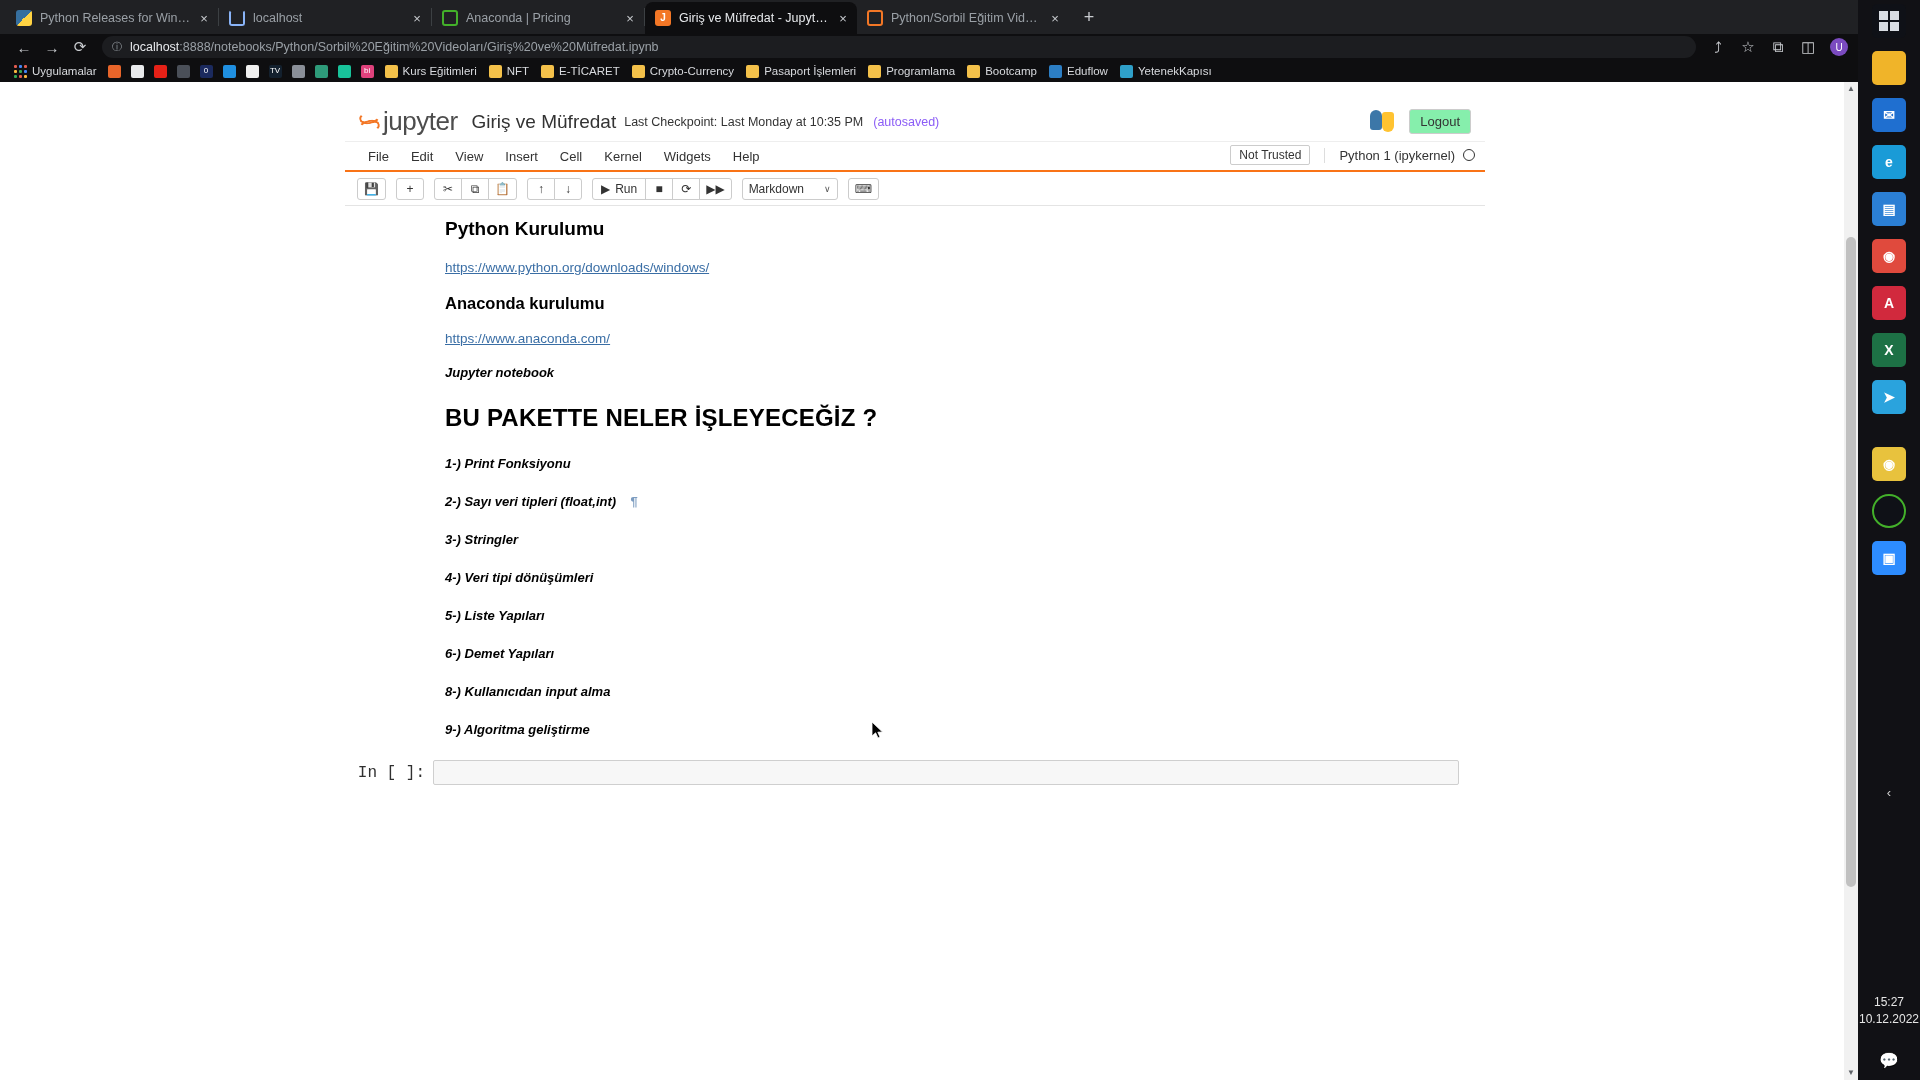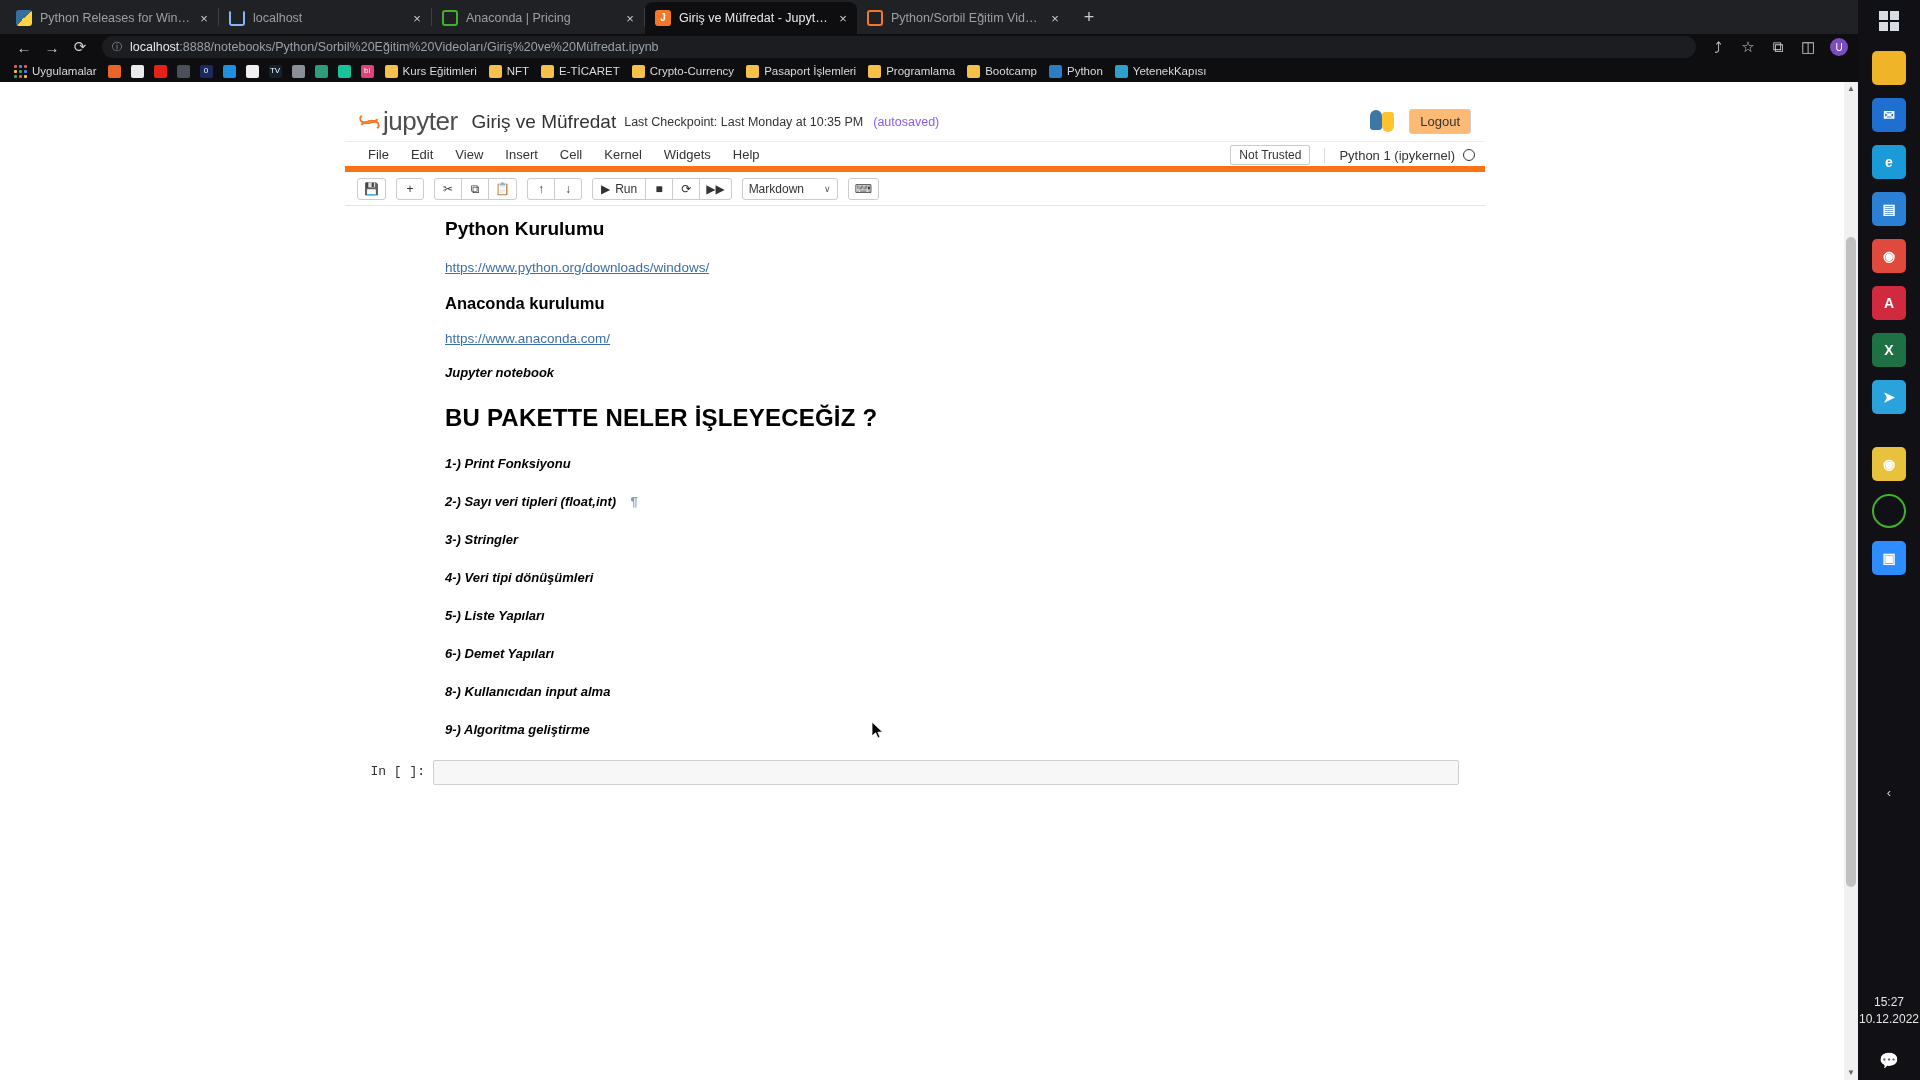--- a/index.html
+++ b/index.html
@@ -196,29 +196,29 @@
   #jautosaved { font-size: 12.5px; color: #8b5cf6; margin-left: 10px; }
   #jheader-right { position: absolute; right: 14px; top: 6px; display: flex; align-items: center; gap: 14px; }
   #kernel-logo { width: 26px; height: 26px; position: relative; }
   #kernel-logo .pytop, #kernel-logo .pybot {
     position: absolute; width: 12px; height: 20px; border-radius: 6px 6px 3px 3px;
   }
   #kernel-logo .pytop { left: 1px; top: 2px; background: #3c77a8; }
   #kernel-logo .pybot { right: 1px; bottom: 2px; background: #ffc331; border-radius: 3px 3px 6px 6px; }
   #logout-btn {
     border: 1px solid #ccc; border-radius: 3px;
-    background: #fdba74; color: #333;
+    background: #86efac; color: #333;
     font-size: 13px; padding: 4px 10px;
     font-family: "Liberation Sans", sans-serif;
   }
   #jmenubar {
     height: 30px;
     display: flex; align-items: center;
     padding-left: 12px;
-    border-bottom: 6px solid #f97316;
+    border-bottom: 2px solid #f97316;
     position: relative;
     background: #fff;
   }
   .jmenu { font-size: 13px; color: #333; padding: 4px 11px; }
   #jmenu-right { position: absolute; right: 10px; top: 3px; display: flex; align-items: center; gap: 0; }
   #nottrusted {
     font-size: 12px; color: #333;
     border: 1px solid #ccc; border-radius: 2px;
     padding: 2px 8px; background: #fff;
   }
@@ -270,21 +270,21 @@
   .pilcrow { color: #7c9cc0; font-size: 13px; margin-left: 14px; }
 
   #incell {
     display: flex; align-items: flex-start;
     margin-top: 14px; padding-left: 10px;
   }
   #inprompt {
     width: 78px; flex: 0 0 78px;
     text-align: right; padding-right: 8px; padding-top: 4px;
     font-family: "Liberation Mono", monospace;
-    font-size: 13px; color: #303030;
+    font-size: 16px; color: #303030;
   }
   #inputarea {
     flex: 1 1 auto; margin-right: 26px;
     height: 25px;
     background: #f7f7f7;
     border: 1px solid #cfcfcf;
     border-radius: 2px;
   }
 
   
@@ -457,21 +457,21 @@
     <div class="bm">
         <span class="bmico bmfolder"></span>
         <span>Programlama</span>
       </div>
     <div class="bm">
         <span class="bmico bmfolder"></span>
         <span>Bootcamp</span>
       </div>
     <div class="bm">
         <span class="bmico" style="background:#2c7ec4"></span>
-        <span>Python</span>
+        <span>Eduflow</span>
       </div>
     <div class="bm">
         <span class="bmico" style="background:#2fa0c9"></span>
         <span>YetenekKapısı</span>
       </div>
   </div>
 
   <div id="page">
 
     <div id="jupyter">

